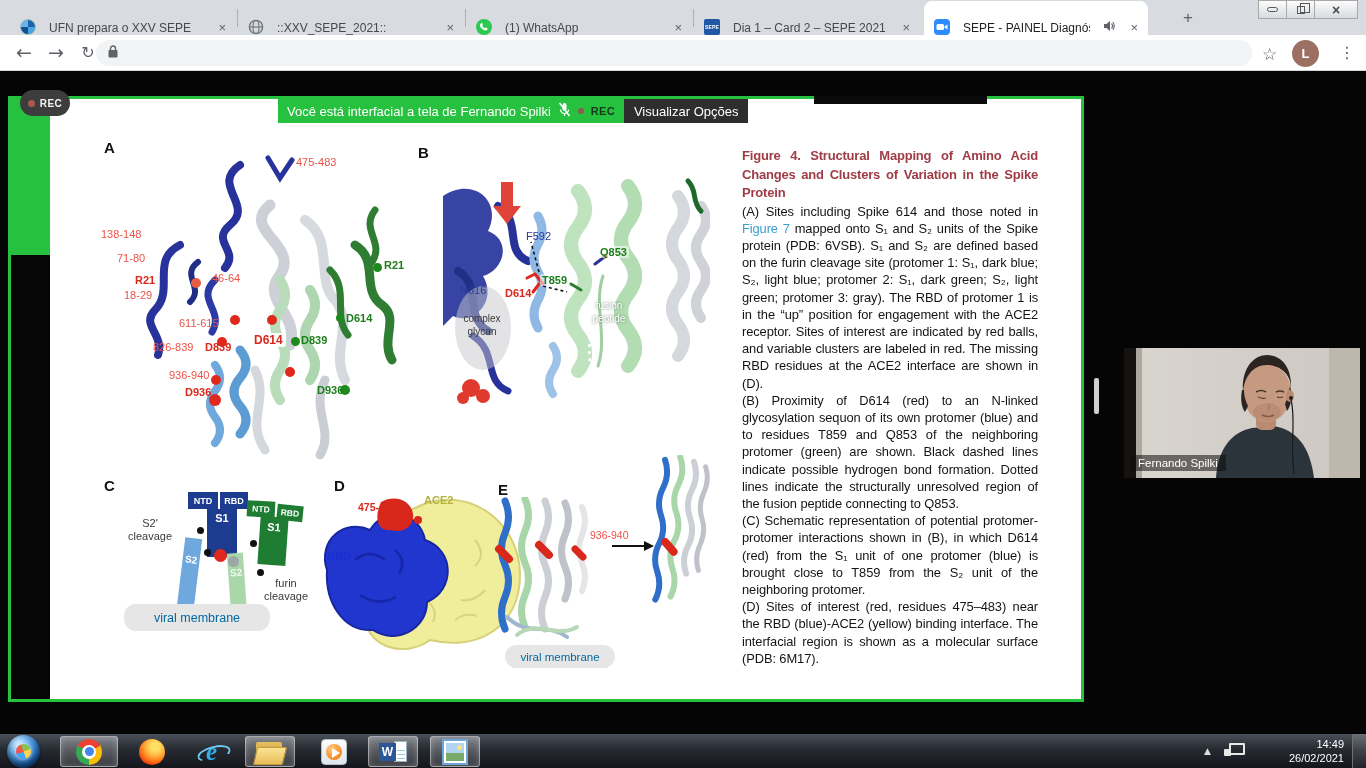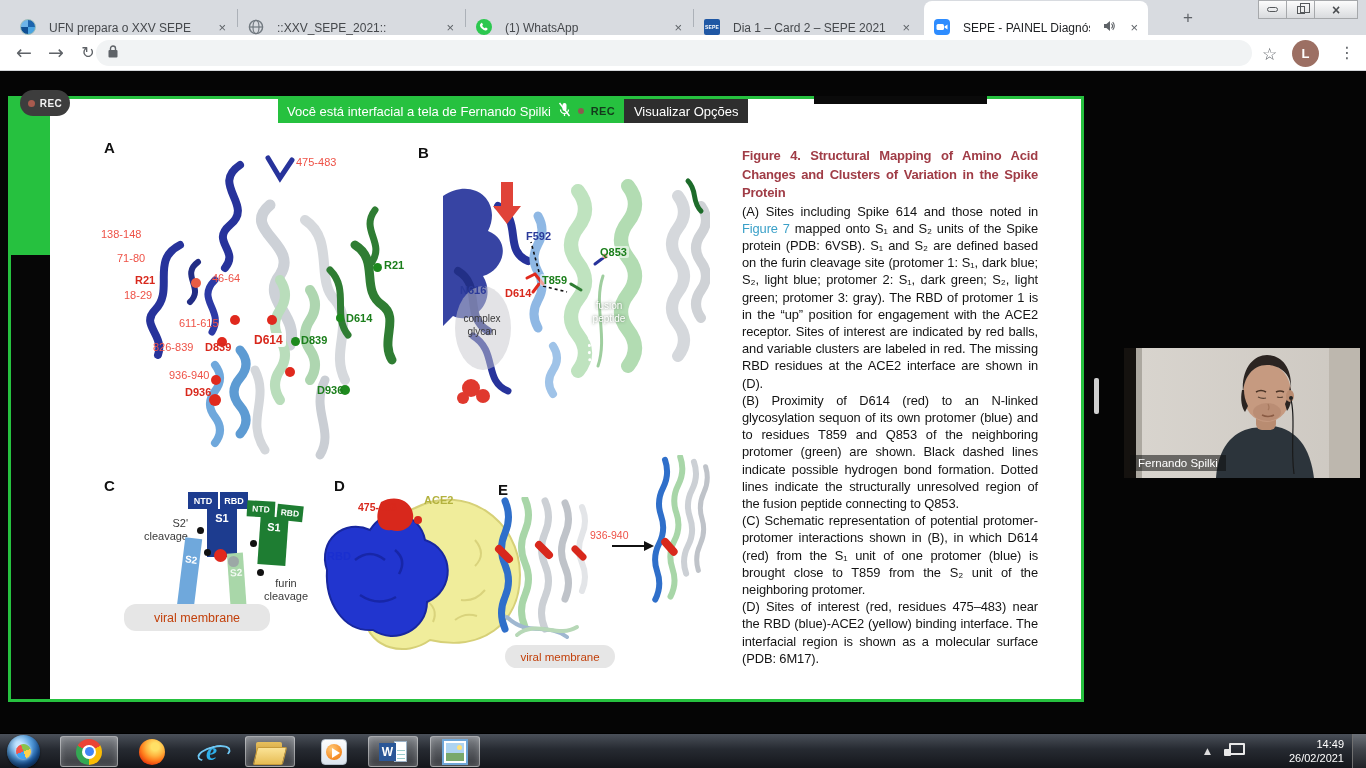--- a/index.html
+++ b/index.html
@@ -51,31 +51,31 @@
 #banner-rec{color:#143a1c;font-size:11px;font-weight:bold;letter-spacing:.3px}
 #banner .minidot{width:6px;height:6px;border-radius:50%;background:#8c5a4f}
 #banner-opt{background:#2e2e2e;color:#fff;font-size:13px;display:flex;align-items:center;padding:0 10px;white-space:nowrap}
 #topstrip{position:absolute;left:814px;top:96px;width:173px;height:8px;background:#0a0a0a;z-index:7}
 
 .pl{position:absolute;font-size:15px;font-weight:bold;color:#111}
 .fl{position:absolute;font-size:11px;white-space:nowrap}
 .red{color:#ee5247}
 .redb{color:#d8281c;font-weight:bold}
 .grn{color:#1b7e1b;font-weight:bold}
-.blu{color:#2b3a9a;font-weight:bold}
+.blu{color:#2b3a9a;font-weight:normal}
 .gry{color:#8a8f96}
 .pill{background:rgba(255,255,255,.92);border-radius:3px;padding:0 3px}
 .pill2{background:rgba(255,255,255,.55);border-radius:2px;padding:0 2px}
 .gdot{position:absolute;width:9px;height:9px;border-radius:50%;background:#1e8a1e}
 
 .cbox{position:absolute;color:#fff;font-weight:bold;display:flex;align-items:center;justify-content:center}
 .dkblue{background:#1d3c8f}.dkgreen{background:#1e7d32}
 .ltblue{background:#6fa8dc}.ltgreen{background:#a9d7a9}
 .bdot{position:absolute;width:7px;height:7px;border-radius:50%;background:#111}
-.membrane{position:absolute;background:#e6e6e6;border-radius:12px;color:#c2410c;
+.membrane{position:absolute;background:#e6e6e6;border-radius:12px;color:#0369a1;
           display:flex;align-items:center;justify-content:center}
 .twoline{position:absolute;font-size:11px;color:#3a3a3a;line-height:13px}
 
 #caption{position:absolute;left:692px;top:48px;width:296px}
 #cap-title{color:#a03c46;font-weight:bold;font-size:13px;line-height:18.5px;text-align:justify;letter-spacing:-.2px}
 #caption p{font-size:12.9px;line-height:17.2px;text-align:justify;color:#141414;letter-spacing:-.1px}
 .figlink{color:#3aa0c8}
 
 #video{position:absolute;left:1124px;top:348px;width:236px;height:130px;background:#111;overflow:hidden}
 #nametag{position:absolute;left:6px;bottom:7px;background:rgba(15,15,15,.55);color:#fff;
@@ -319,21 +319,21 @@
     <span class="fl grn pill2" style="left:490px;top:175px">T859</span>
     <span class="fl blu" style="left:410px;top:185px">N616</span>
     <span class="fl redb" style="left:455px;top:188px">D614</span>
     <div class="twoline gry" style="left:404px;top:213px;width:56px;text-align:center;font-size:10px">
       <span>complex</span><br><span>glycan</span>
     </div>
     <div class="twoline" style="left:534px;top:200px;width:50px;text-align:center;font-size:10px;color:#fff;text-shadow:0 0 3px rgba(60,90,60,.8)">
       <span>fusion</span><br><span>peptide</span>
     </div>
 
-    <div class="twoline" style="left:62px;top:418px;width:76px;text-align:right">
+    <div class="twoline" style="left:62px;top:418px;width:76px;text-align:center">
       <span>S2'</span><br><span>cleavage</span>
     </div>
     <div class="cbox dkblue" style="left:138px;top:393px;width:30px;height:17px;font-size:9px">
         <span>NTD</span>
       </div>
     <div class="cbox dkblue" style="left:170px;top:393px;width:28px;height:17px;font-size:9px">
         <span>RBD</span>
       </div>
     <div class="cbox dkblue" style="left:157px;top:410px;width:30px;height:48px;font-size:11px;align-items:flex-start;padding-top:3px">
         <span>S1</span>

